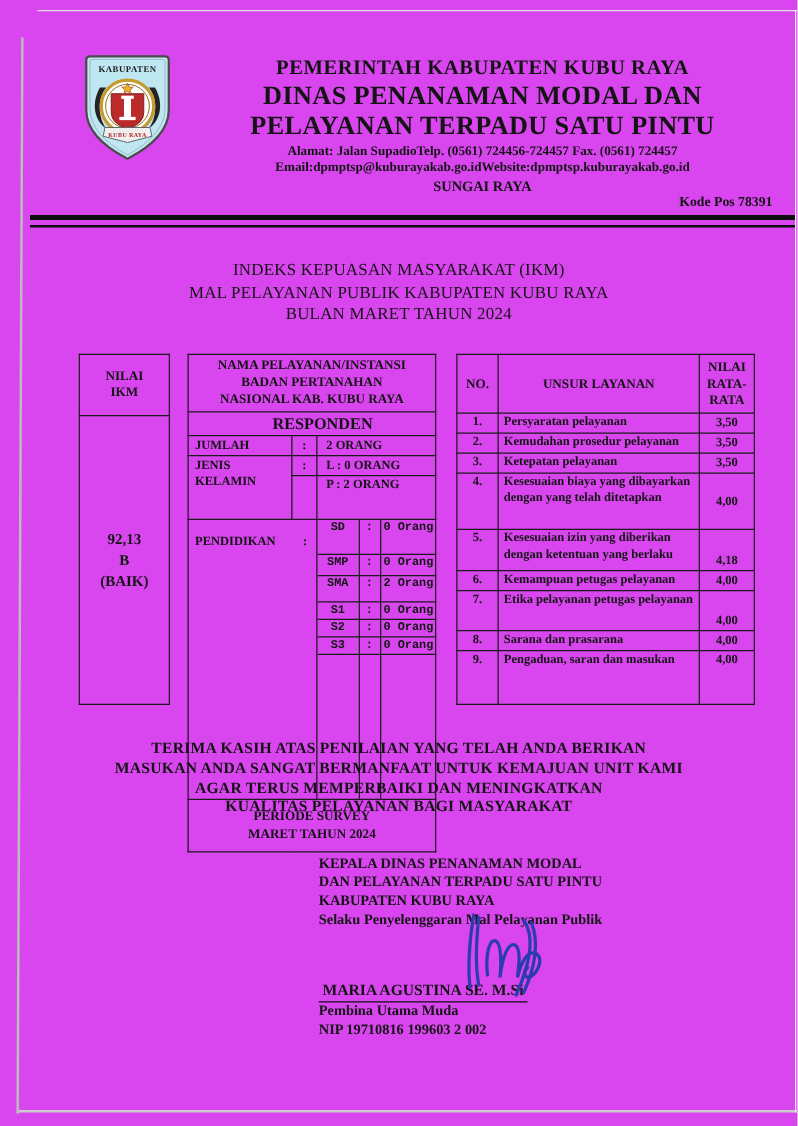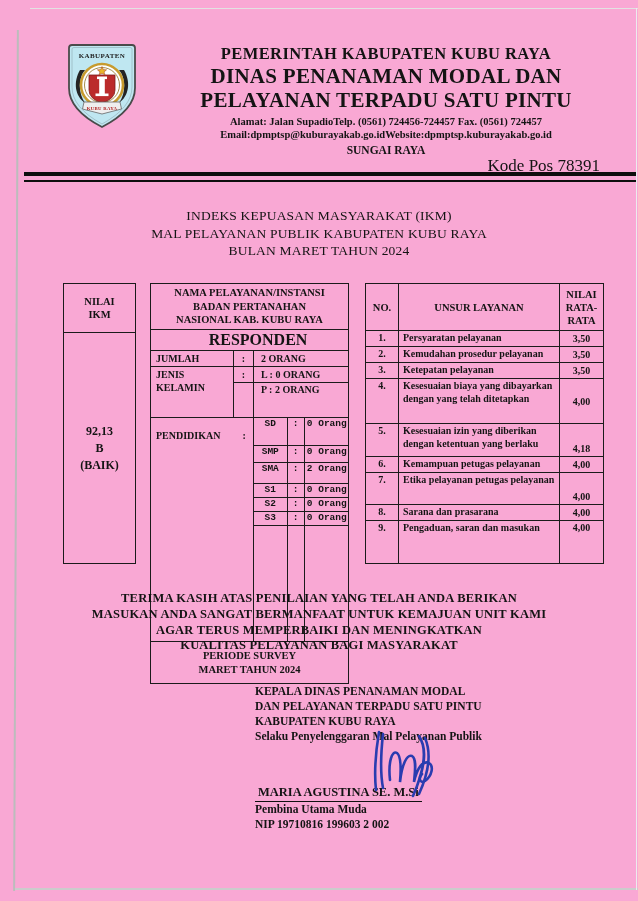--- a/index.html
+++ b/index.html
@@ -1,34 +1,34 @@
 <!DOCTYPE html>
 <html><head>
 <meta charset="utf-8">
 <style>
   html,body{margin:0;padding:0;background:#ffffff;}
   .page{
-    position:relative;width:638px;height:901px;background:#f9a8d4;overflow:hidden;
+    position:relative;width:638px;height:901px;background:#d946ef;overflow:hidden;
     font-family:"Liberation Serif","DejaVu Serif",serif;color:#141414;
   }
   
   .edge-left{position:absolute;left:15px;top:30px;bottom:10px;width:2px;background:#bcbcbc;transform:rotate(.25deg);}
   .edge-bottom{position:absolute;left:15px;right:0;bottom:11px;height:2px;background:#cccccc;}
   .edge-top{position:absolute;left:30px;right:0;top:8px;height:1px;background:#e2e2e2;}
   .edge-right{position:absolute;right:1px;top:8px;bottom:11px;width:1px;background:#ececec;}
 
   
   .logo{position:absolute;left:64px;top:40px;width:76px;height:92px;}
   .hgroup{position:absolute;left:152px;top:44px;width:468px;text-align:center;}
   .h-line1{font-size:16.5px;font-weight:bold;letter-spacing:.4px;}
   .h-line2,.h-line3{font-size:21px;font-weight:bold;line-height:24px;letter-spacing:.3px;}
   .h-addr,.h-email{font-size:10.5px;font-weight:bold;line-height:13px;}
   .h-addr{margin-top:3px;}
   .h-city{font-size:11.5px;font-weight:bold;margin-top:3px;}
-  .kodepos{position:absolute;right:38px;top:156px;font-size:17px;font-weight:normal;}
+  .kodepos{position:absolute;right:20px;top:156px;font-size:11px;font-weight:bold;}
   .rule-thick{position:absolute;left:24px;width:612px;top:172px;height:4px;background:#0e0e0e;}
   .rule-thin{position:absolute;left:24px;width:612px;top:180px;height:1.8px;background:#0e0e0e;}
 
   
   .title{position:absolute;left:0;right:0;top:207px;text-align:center;font-size:13.5px;line-height:17.5px;letter-spacing:.2px;}
 
   
   table{border-collapse:collapse;table-layout:fixed;}
   td,th{border:1.5px solid #1b1b1b;padding:1px 3px;font-weight:bold;font-size:10px;vertical-align:middle;}
   .tbl{position:absolute;top:283px;}
@@ -36,21 +36,21 @@
   .tbl-svc{left:150px;width:198px;height:281px;}
   .tbl-unsur{left:365px;width:238px;height:281px;}
 
   
   .tbl-ikm td{text-align:center;}
   .ikm-head{height:46px;font-size:10.5px;line-height:13px;}
   .ikm-body{font-size:12px;line-height:17px;margin-top:13px;}
 
   
   .tbl-svc .tr-head td{height:43px;text-align:center;font-size:10.5px;line-height:13.5px;}
-  .tbl-svc .tr-resp td{height:13px;text-align:center;font-size:16px;padding-left:20px;}
+  .tbl-svc .tr-resp td{height:13px;text-align:center;font-size:13px;padding-left:20px;}
   .tbl-svc .tr-jumlah td{height:13px;}
   .tbl-svc .tr-jk1 td{height:13px;}
   .tbl-svc .tr-jk2 td{height:32px;vertical-align:top;}
   .tbl-svc td.lbl{padding-left:5px;}
   .tbl-svc td.colon{text-align:center;padding:1px 0;}
   .tbl-svc td.val{padding-left:7px;}
   .tr-jk1 td.lbl{vertical-align:top;line-height:13px;}
   .tr-pend td{height:115px;vertical-align:top;}
   .tr-pend td.pend-lbl{padding-top:12px;}
   .pend-lbl-inner{display:flex;justify-content:space-between;padding:0 6px 0 2px;gap:22px;}

